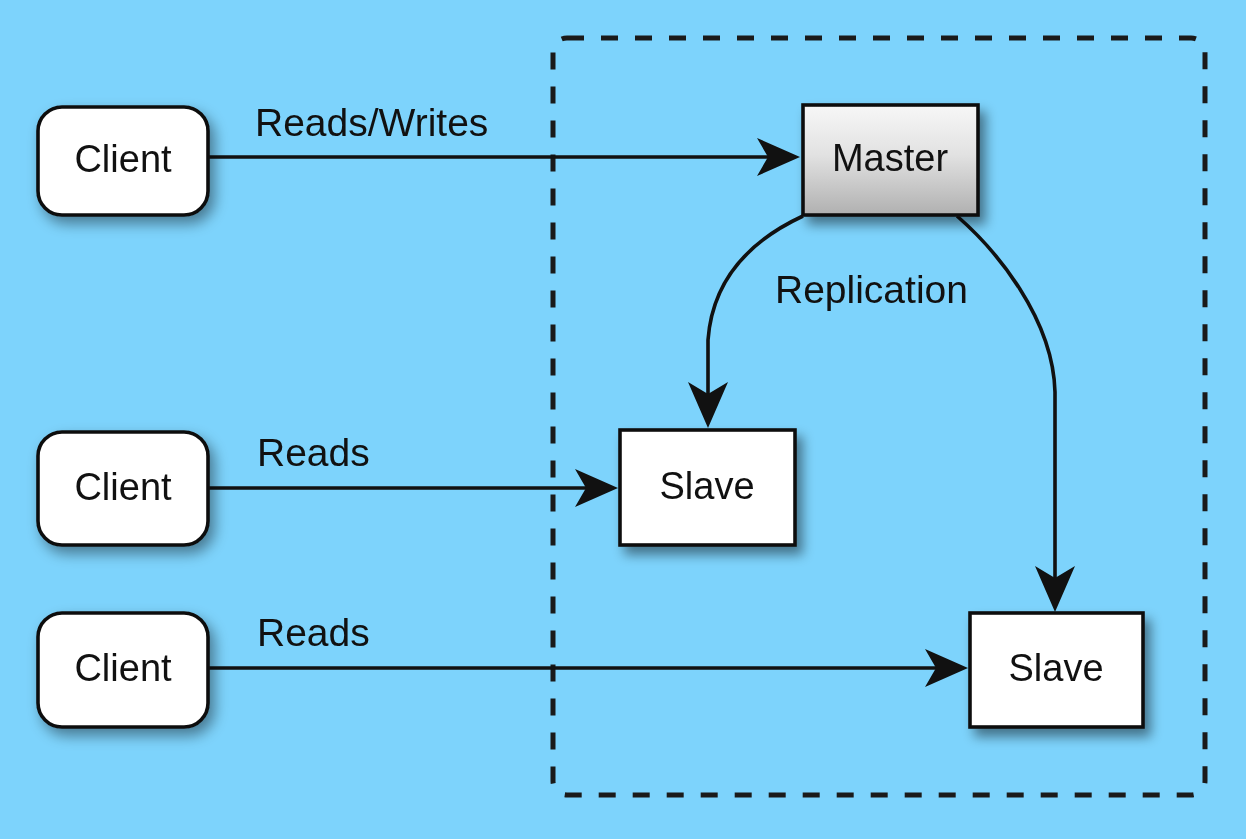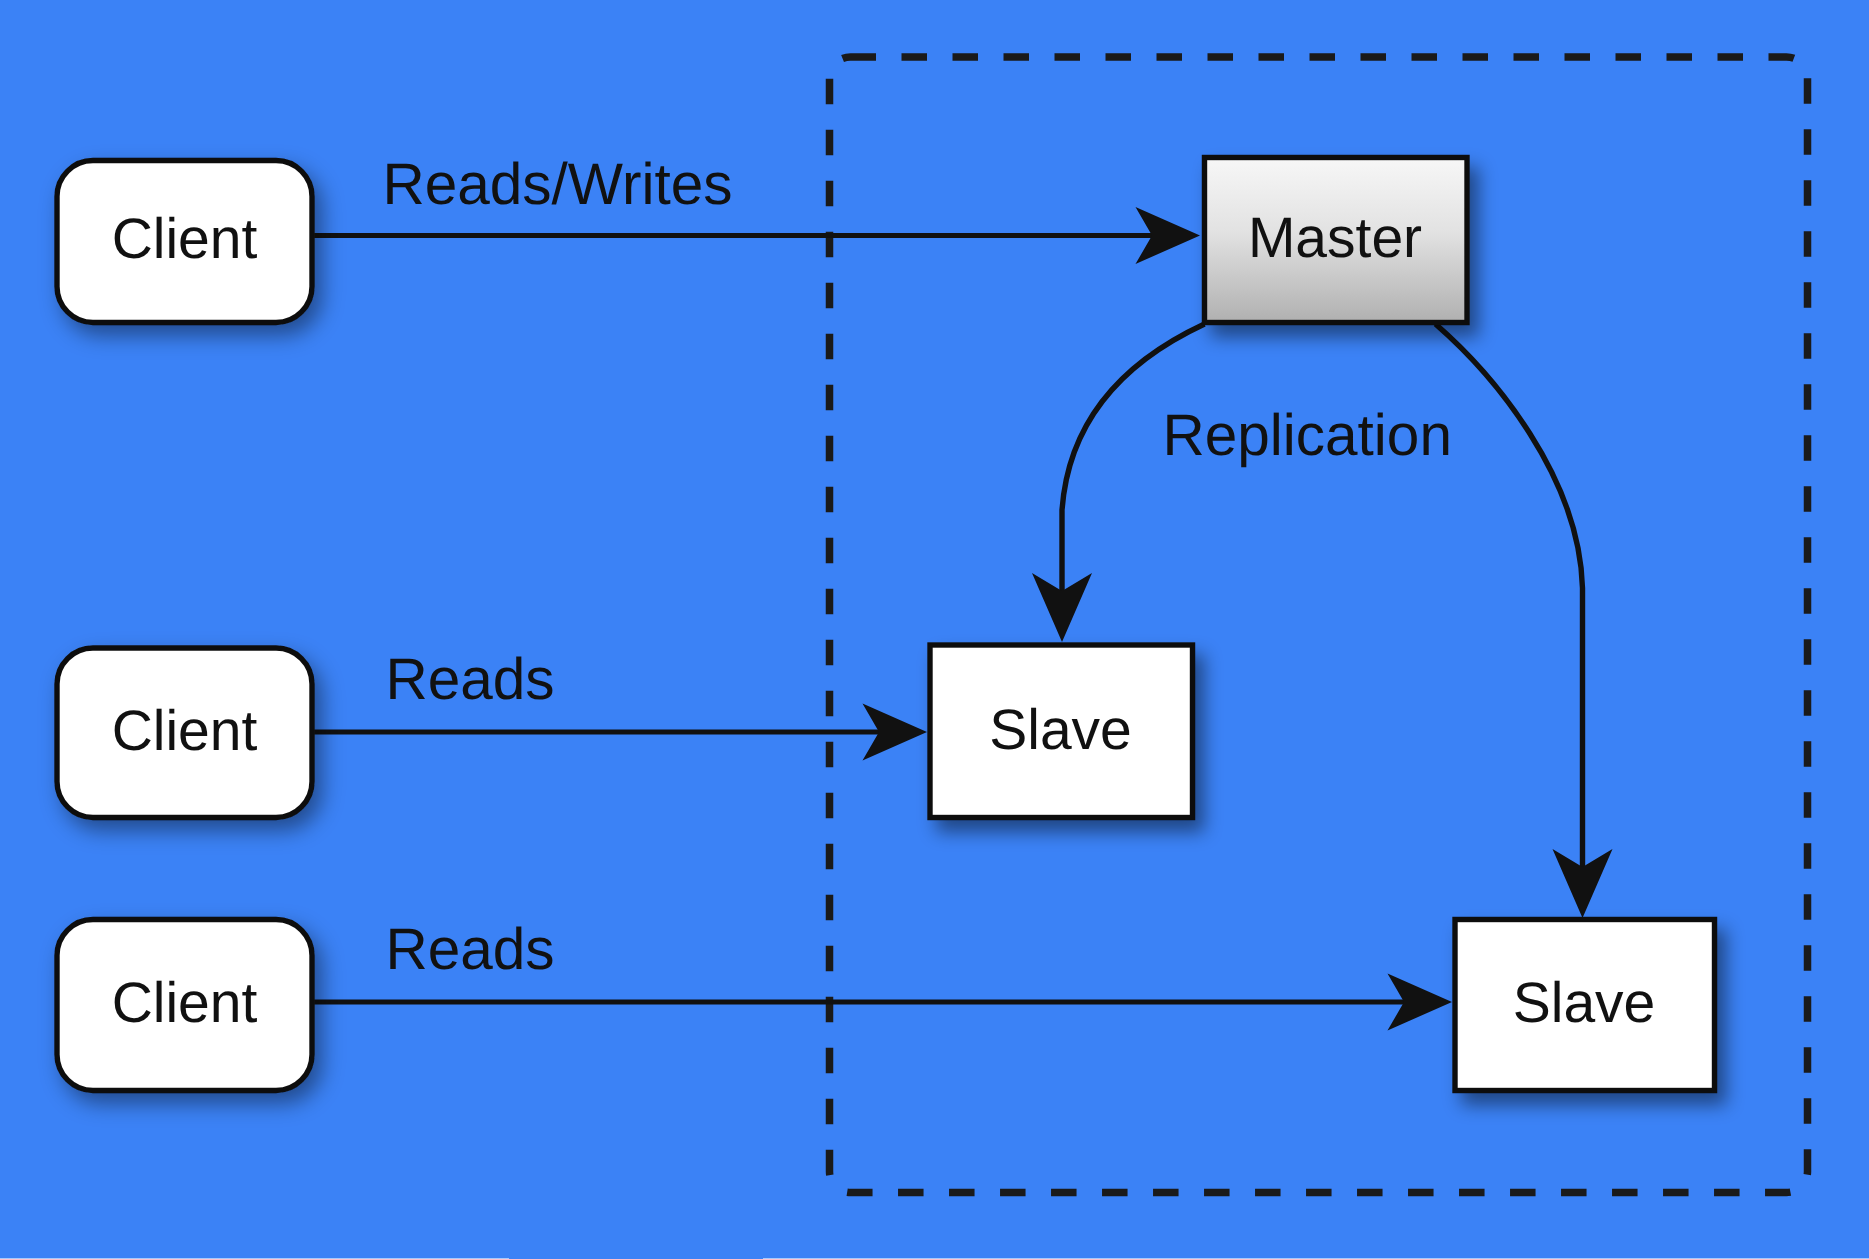--- a/index.html
+++ b/index.html
@@ -7,21 +7,21 @@
     padding: 0;
     background: #ffffff;
   }
   body {
     font-family: "Liberation Sans", sans-serif;
   }
   #canvas {
     position: relative;
     width: 1246px;
     height: 839px;
-    background: #3b82f6;
+    background: #7dd3fc;
     overflow: hidden;
   }
   #diagram-svg {
     position: absolute;
     top: 0;
     left: 0;
     width: 1246px;
     height: 839px;
   }
   .node-label {

